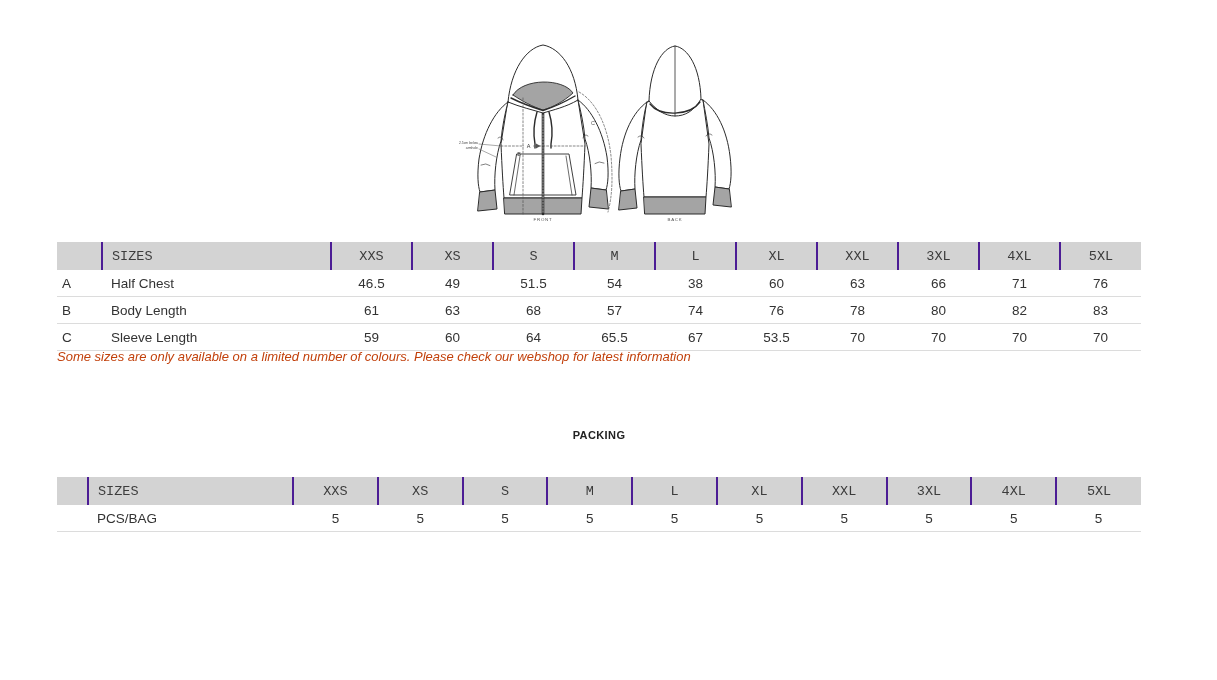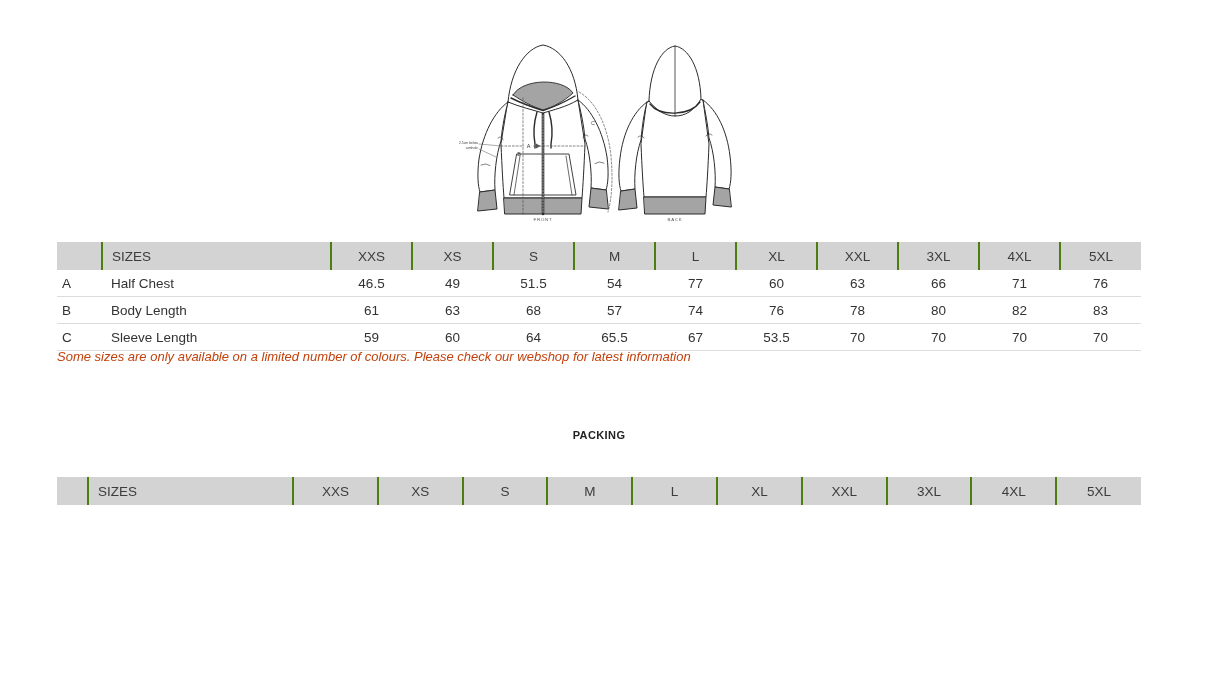--- a/index.html
+++ b/index.html
@@ -28,21 +28,21 @@
   #size-table   { top: 242px; }
   #packing-table{ top: 477px; }
 
   .spec-table thead th {
     background: #d3d3d3;
     height: 26px;
     font-weight: 400;
     color: #3c3c3c;
     font-size: 13.5px;
   }
-  .spec-table thead th + th { border-left: 2px solid #4d7c0f; }
+  .spec-table thead th + th { border-left: 2px solid #4c1d95; font-family: Liberation Mono, monospace; }
 
   .spec-table tbody td {
     height: 24px;
     border-bottom: 1px solid #dcdcdc;
     background: #ffffff;
   }
   .c-label  { text-align: left; padding-left: 9px; }
   .c-letter { text-align: left; padding-left: 5px; }
   .c-num    { text-align: center; padding: 0; }
 
@@ -158,21 +158,21 @@
       </tr>
     </thead>
     <tbody>
       <tr>
         <td class="c-letter">A</td>
         <td class="c-label">Half Chest</td>
         <td class="c-num">46.5</td>
         <td class="c-num">49</td>
         <td class="c-num">51.5</td>
         <td class="c-num">54</td>
-        <td class="c-num">77</td>
+        <td class="c-num">38</td>
         <td class="c-num">60</td>
         <td class="c-num">63</td>
         <td class="c-num">66</td>
         <td class="c-num">71</td>
         <td class="c-num">76</td>
       </tr>
       <tr>
         <td class="c-letter">B</td>
         <td class="c-label">Body Length</td>
         <td class="c-num">61</td>
@@ -218,14 +218,28 @@
         <th class="c-num">M</th>
         <th class="c-num">L</th>
         <th class="c-num">XL</th>
         <th class="c-num">XXL</th>
         <th class="c-num">3XL</th>
         <th class="c-num">4XL</th>
         <th class="c-num">5XL</th>
       </tr>
     </thead>
     <tbody>
+      <tr>
+        <td class="c-letter"></td>
+        <td class="c-label">PCS/BAG</td>
+        <td class="c-num">5</td>
+        <td class="c-num">5</td>
+        <td class="c-num">5</td>
+        <td class="c-num">5</td>
+        <td class="c-num">5</td>
+        <td class="c-num">5</td>
+        <td class="c-num">5</td>
+        <td class="c-num">5</td>
+        <td class="c-num">5</td>
+        <td class="c-num">5</td>
+      </tr>
     </tbody>
   </table>
 
 </body></html>

